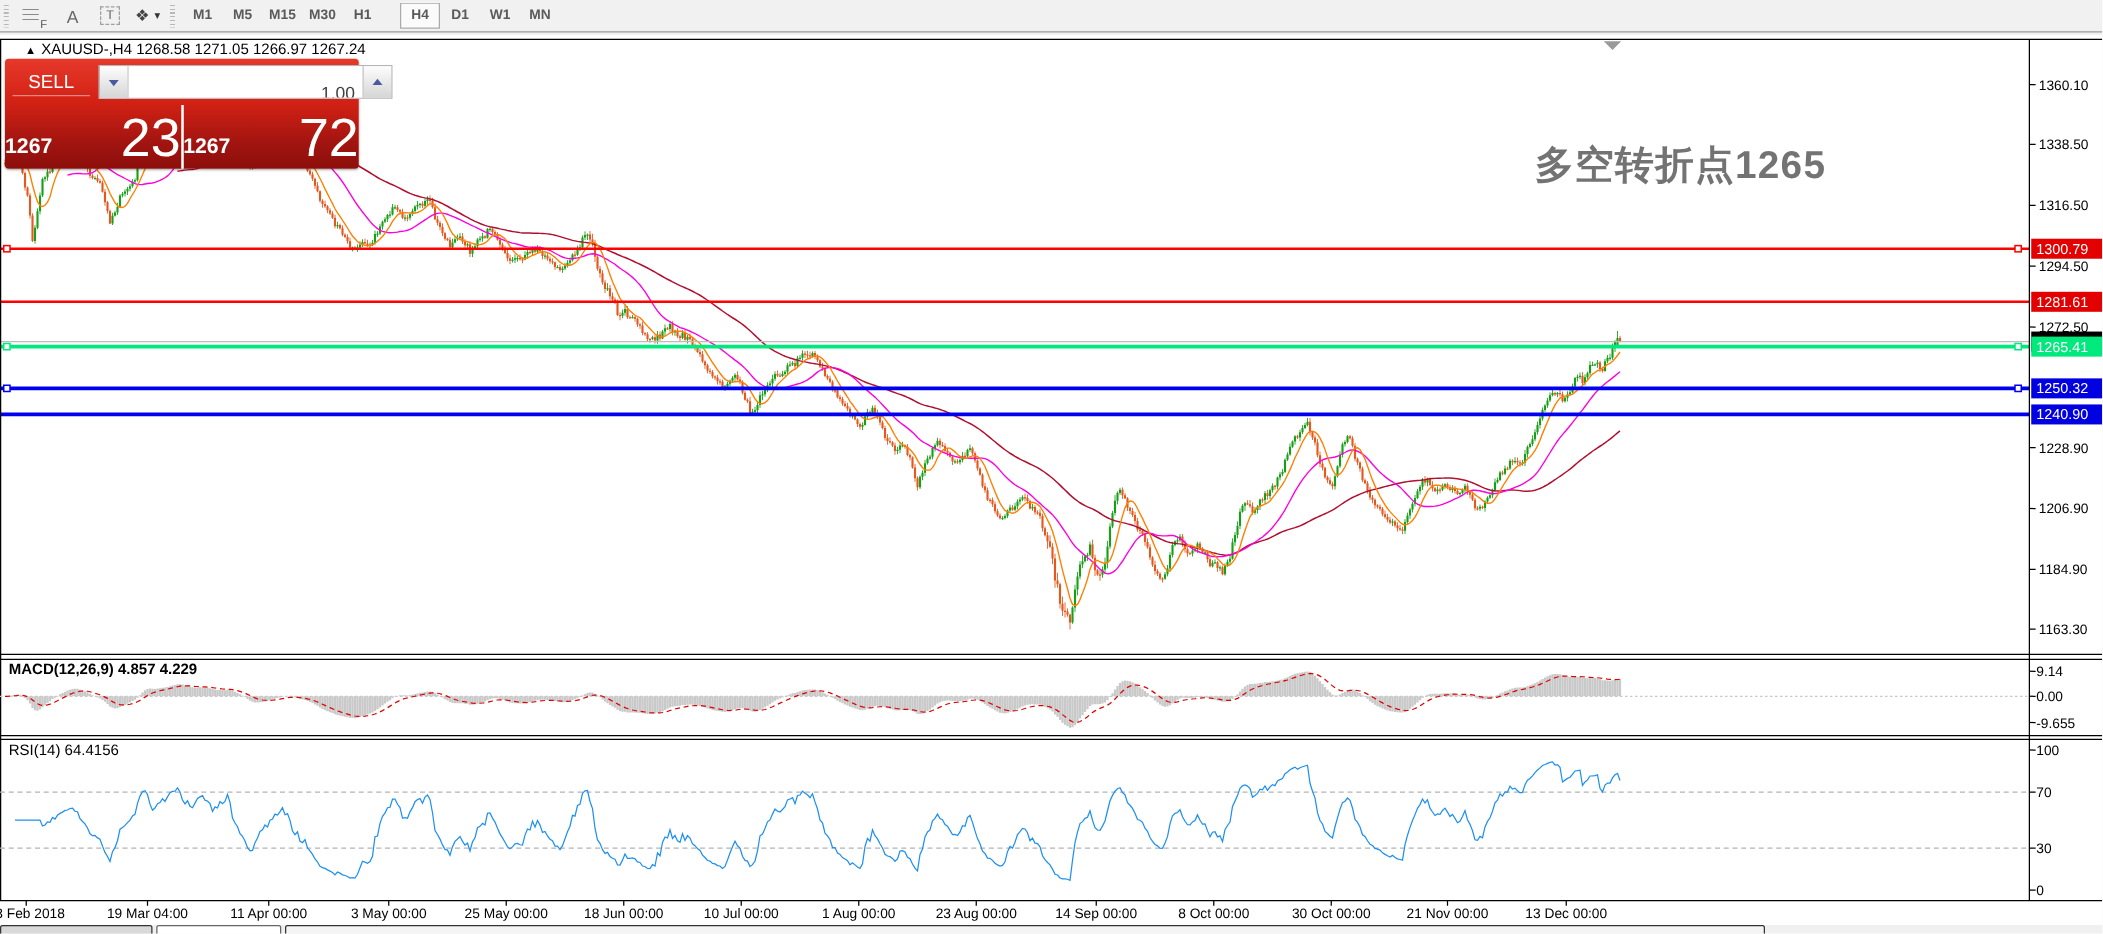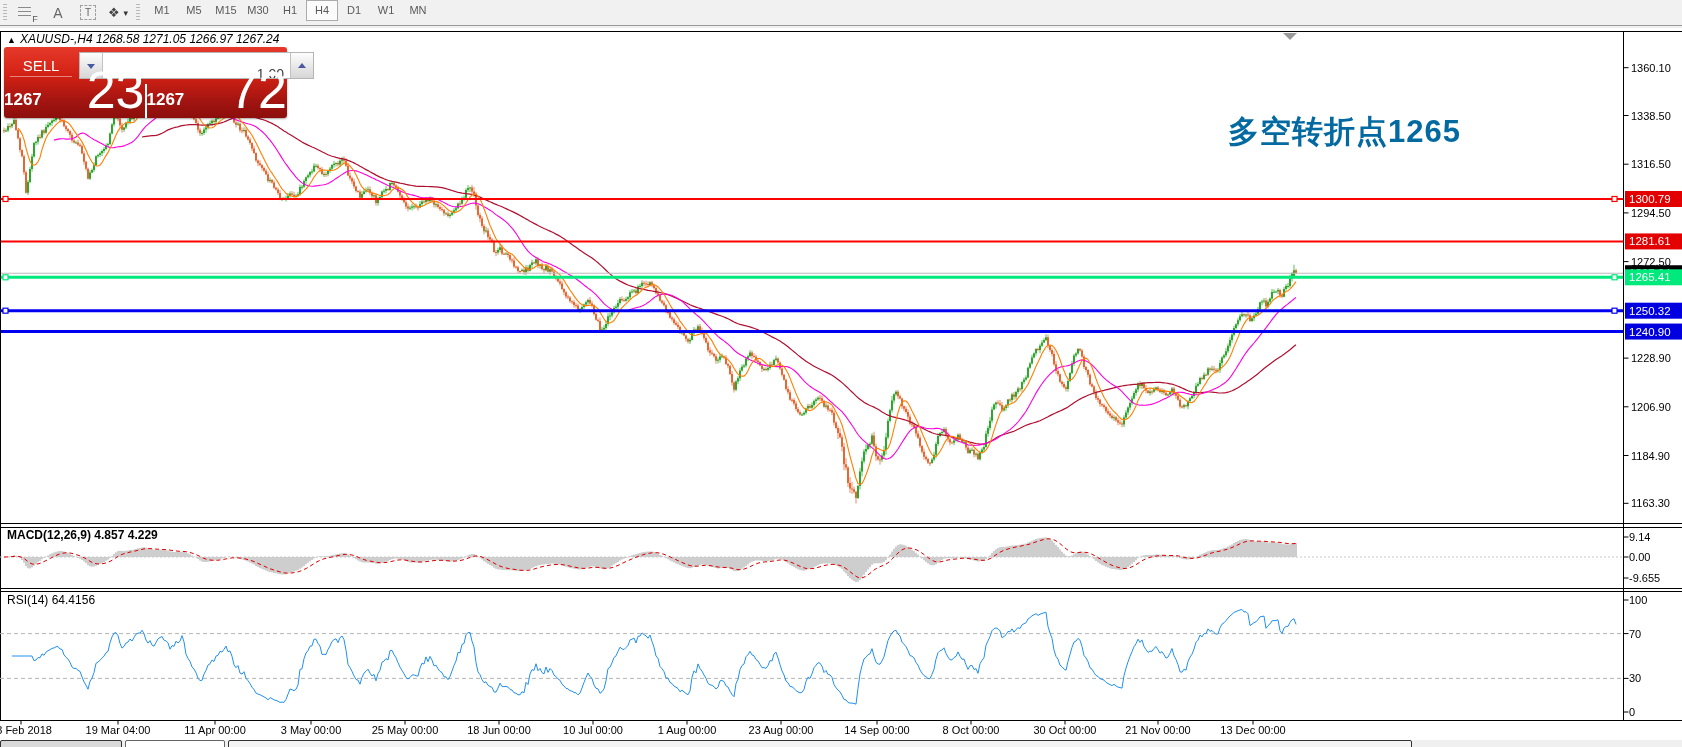--- a/index.html
+++ b/index.html
@@ -13,49 +13,49 @@
         background:repeating-linear-gradient(180deg,#b8b8b8 0 1px,transparent 1px 3px);}
   .tool-btn{height:22px;min-width:24px;display:flex;align-items:center;justify-content:center;
             color:#555;margin:0 3px;cursor:default;}
   .hatch{display:inline-block;width:13px;height:11px;margin-right:1px;
          background:repeating-linear-gradient(180deg,#8a8a8a 0 1px,transparent 1px 4px);}
   .fsub{font-size:9px;color:#555;align-self:flex-end;margin-top:6px;}
   .a-glyph{font-size:14px;color:#666;font-weight:400;}
   .t-glyph{font-size:10px;color:#666;border:1px dashed #a0a0a0;padding:1px 4px;}
   .arr-glyph{font-size:13px;color:#444;}
   .dd-arrow{font-size:9px;color:#333;margin-left:4px;}
-  .tf-group{display:flex;height:26px;}
+  .tf-group{display:flex;align-items:center;height:26px;font-weight:bold;}
   .tf-btn{width:32px;height:21px;line-height:21px;text-align:center;font-size:11px;color:#5a5a5a;}
-  .tf-btn.active{background:#fbfbfb;box-shadow:inset 0 0 0 1px #ababab;}
+  .tf-btn.active{background:#fbfbfb;box-shadow:inset 0 0 0 1px #ababab;margin-left:14px;}
 
   
   .chart-region{position:absolute;top:28px;left:0;width:1682px;height:719px;background:#fff;}
   #chart-svg{position:absolute;top:0;left:0;}
-  .chart-header{position:absolute;top:4px;left:7px;font-size:12px;color:#000;white-space:pre;font-style:italic;}
+  .chart-header{position:absolute;top:4px;left:20px;font-size:12px;color:#000;white-space:pre;}
   .chart-header .tri{font-size:9px;margin-right:4px;}
 
   
-  .trade-panel{position:absolute;left:4px;top:19px;width:283px;height:71px;border-radius:3px;
+  .trade-panel{position:absolute;left:4px;top:19px;width:283px;height:88px;border-radius:3px;
      background:linear-gradient(180deg,#e6392a 0%,#d22114 40%,#a01410 78%,#8c0e0b 100%);
      box-shadow:0 1px 2px rgba(0,0,0,.35);}
   .tp-top{display:flex;align-items:center;height:33px;padding:4px 6px 0 6px;}
   .tp-sell-btn,.tp-buy-btn{flex:0 0 62px;background:none;border:none;color:#fff;font-size:15px;
       padding:2px 0;border-bottom:1px solid rgba(255,255,255,.45);}
   .tp-vol{flex:1;display:flex;height:27px;margin:0 7px;border:1px solid #b5b5b5;background:#fff;}
   .tp-dec,.tp-inc{width:23px;border:none;padding:0;display:flex;align-items:center;justify-content:center;
       background:linear-gradient(#fdfdfd,#d6d6d6);}
   .tp-dec{border-right:1px solid #c2c2c2;}
   .tp-inc{border-left:1px solid #c2c2c2;}
   .tri-down{width:0;height:0;border:4px solid transparent;border-top:5px solid #4a5aa0;margin-top:5px;}
   .tri-up{width:0;height:0;border:4px solid transparent;border-bottom:5px solid #4a5aa0;margin-bottom:5px;}
   .tp-input{flex:1;min-width:20px;border:none;outline:none;text-align:right;font-size:14px;color:#404040;padding:16px 6px 0 0;}
   .tp-prices{position:absolute;top:37px;left:0;right:0;bottom:0;display:flex;}
   .tp-price{flex:1;display:flex;align-items:flex-end;justify-content:space-between;color:#fff;padding-bottom:3px;}
   .tp-small{font-size:17px;font-weight:700;line-height:1;margin-bottom:7px;}
-  .tp-big{font-size:52px;font-weight:400;line-height:.92;margin-left:16px;}
+  .tp-big{font-size:43px;font-weight:400;line-height:.92;margin-left:16px;}
   .tp-divider{width:2px;background:#fff;}
 
   
   .annotation{position:absolute;left:1228px;top:83px;font-size:31px;font-weight:700;letter-spacing:1px;}
   .ind-label{position:absolute;font-size:12px;color:#000;}
   .macd-label{top:500px;left:7px;font-weight:bold;}
   .rsi-label{top:565px;left:7px;}
   .bottom-tabs{position:absolute;top:712px;left:0;width:1682px;height:7px;background:#f0f0f0;}
   .tab{position:absolute;top:0;height:9px;border:1px solid #333;border-radius:2px 2px 0 0;}
   .tab1{left:0;width:122px;background:#d9d9d9;}
@@ -257,21 +257,21 @@
           <span class="tp-big">23</span>
         </div>
         <div class="tp-divider"></div>
         <div class="tp-price">
           <span class="tp-small">1267</span>
           <span class="tp-big">72</span>
         </div>
       </div>
     </div>
 
-    <div class="annotation" style="color: #0369a1;">多空转折点1265</div>
+    <div class="annotation" style="color: #737373;">多空转折点1265</div>
 
     <div class="ind-label macd-label">MACD(12,26,9) 4.857 4.229</div>
     <div class="ind-label rsi-label">RSI(14) 64.4156</div>
 
     <div class="bottom-tabs">
       <div class="tab tab1"></div>
       <div class="tab tab2"></div>
       <div class="tab tab3"></div>
     </div>
   </div>

